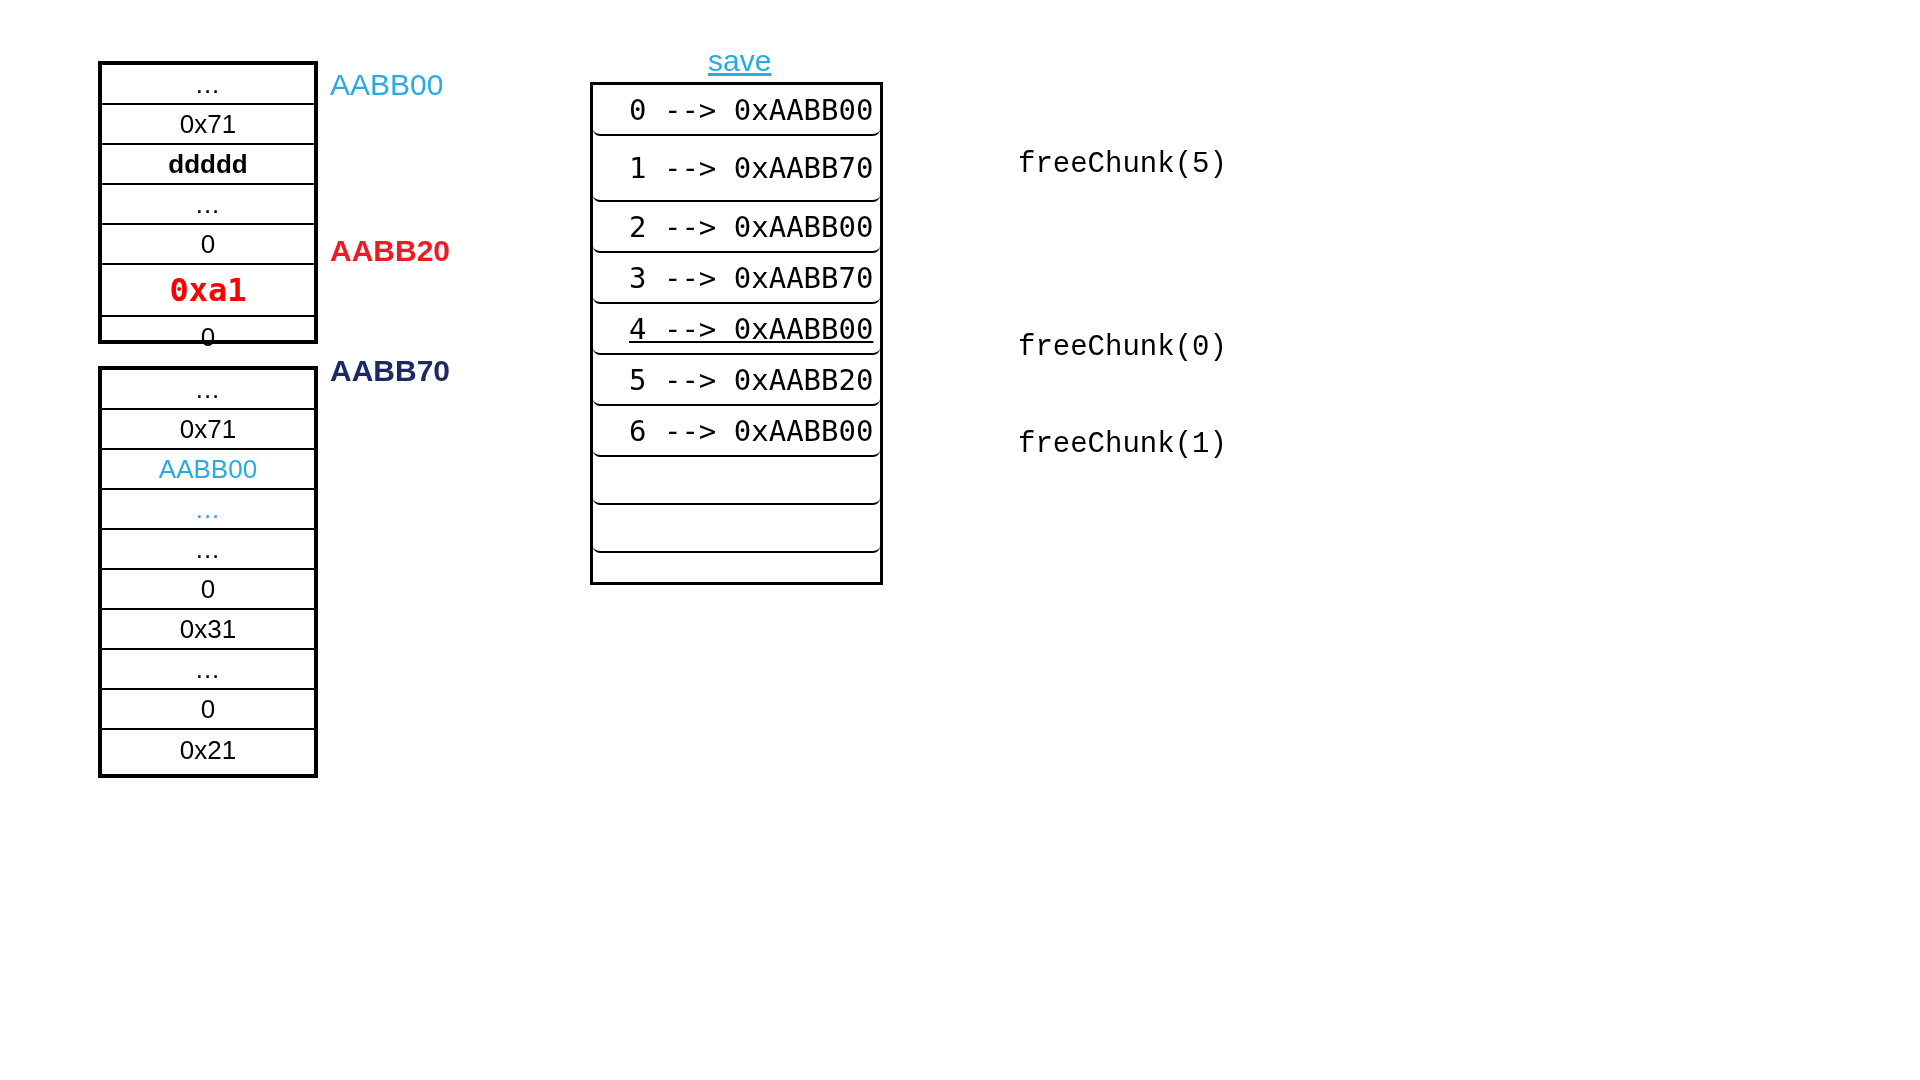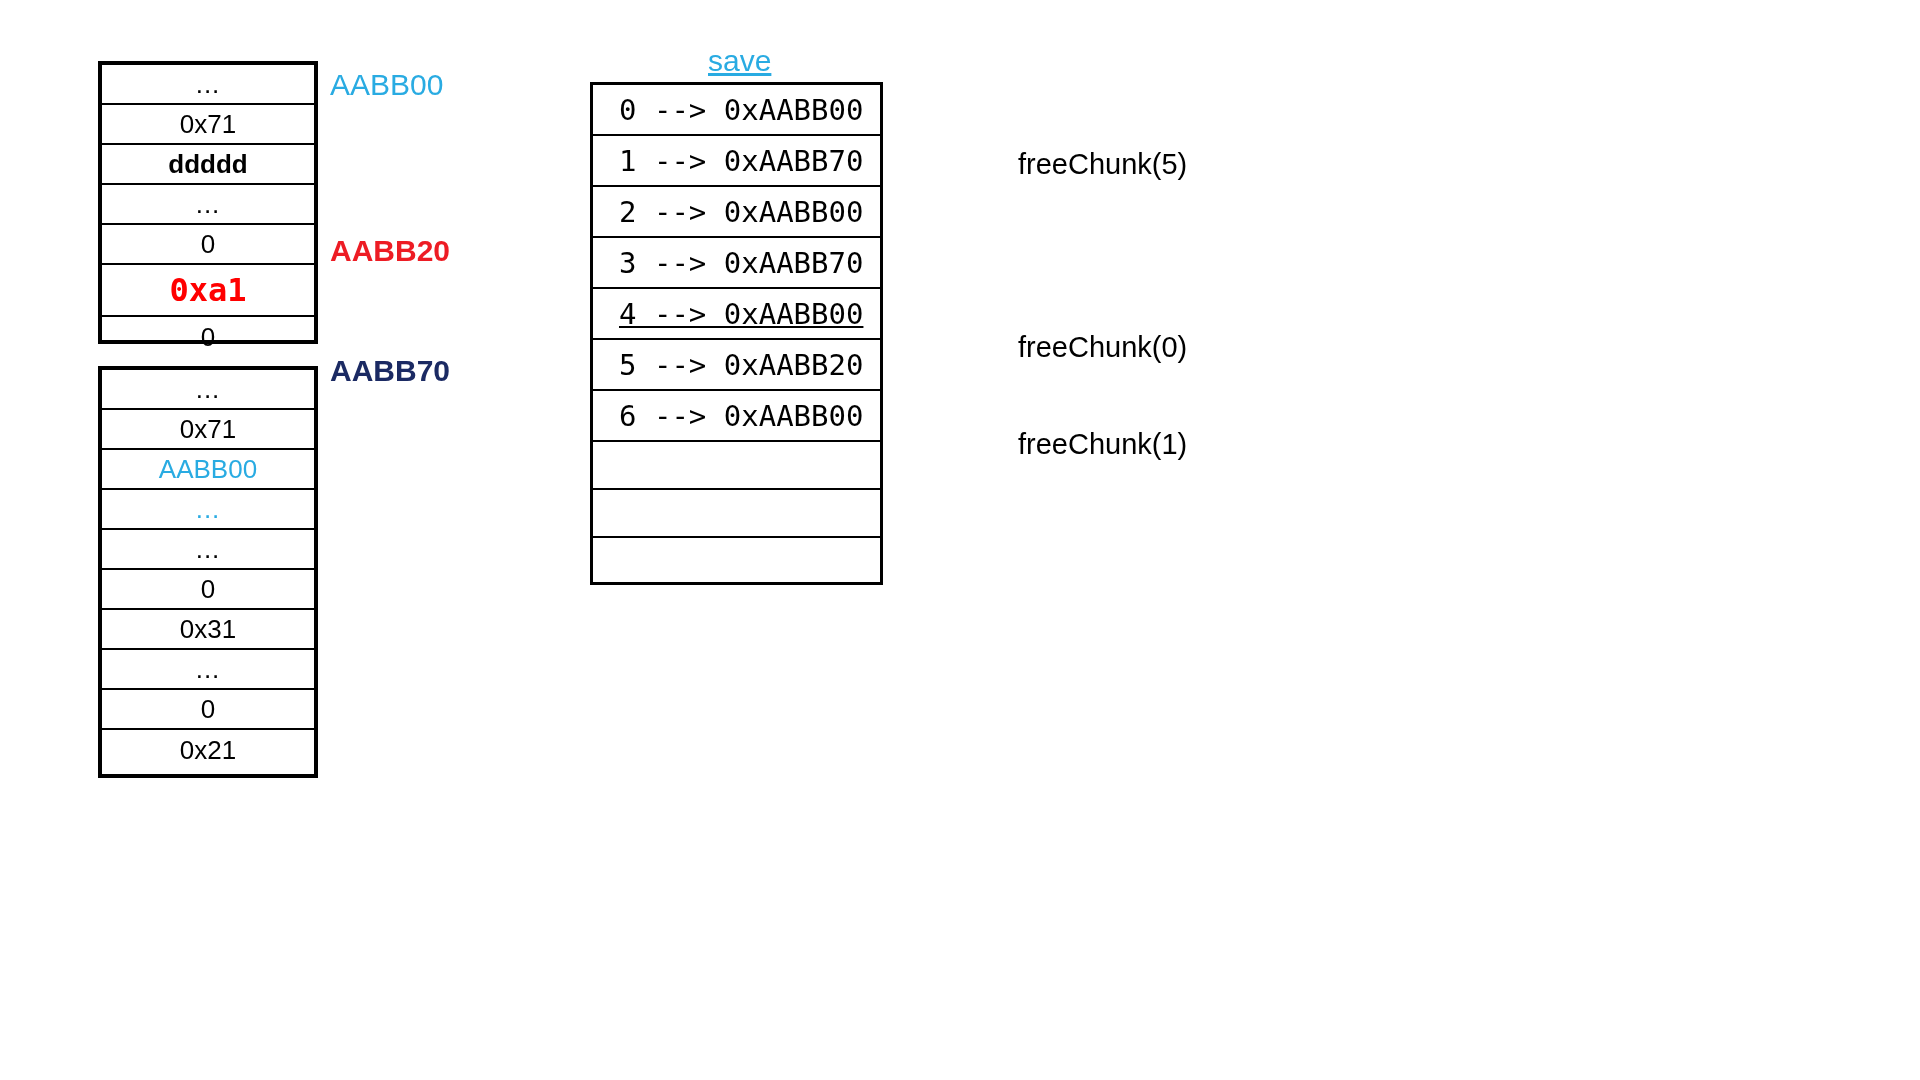--- a/index.html
+++ b/index.html
@@ -77,34 +77,35 @@
     position: absolute;
     border: 3px solid #000000;
     box-sizing: border-box;
     background: #ffffff;
   }
   .save-row {
     border-bottom: 2px solid #000000;
     box-sizing: border-box;
     display: flex;
     align-items: center;
-    padding-left: 26px;
+    padding-left: 36px;
     font-family: "DejaVu Sans Mono", monospace;
     font-size: 29px;
     color: #000000;
     letter-spacing: 0px;
     white-space: pre;
+    border-radius: 7px;
   }
   .save-row:last-child { border-bottom: none; }
   .save-row.empty { color: transparent; }
 
   
   .calls {
     position: absolute;
-    font-family: Liberation Sans, sans-serif;
+    font-family: Liberation Mono, monospace;
     font-size: 29px;
     color: #000000;
     line-height: 1;
     white-space: pre;
   }
   .call-line { white-space: pre; }
   .call-gap { height: 38px; }
 </style>
 </head>
 <body>
@@ -137,21 +138,21 @@
     <div class="mem-row" style="height:40px;">0</div>
     <div class="mem-row" style="height:40px;">0x21</div>
   </div>
 
   <div class="addr-label addr-navy" style="left:330px; top:356px;">AABB70</div>
 
   <div class="save-title" style="left:708px; top:46px;text-decoration:underline;">save</div>
 
   <div class="save-table" style="left:590px; top:82px; width:293px; height:503px;">
     <div class="save-row" style="height:51px;">0 --&gt; 0xAABB00</div>
-    <div class="save-row" style="height:51px;">1 --&gt; 0xAABB70</div>
+    <div class="save-row" style="height:66px;">1 --&gt; 0xAABB70</div>
     <div class="save-row" style="height:51px;">2 --&gt; 0xAABB00</div>
     <div class="save-row" style="height:51px;">3 --&gt; 0xAABB70</div>
     <div class="save-row" style="height:51px;text-decoration:underline;">4 --&gt; 0xAABB00</div>
     <div class="save-row" style="height:51px;">5 --&gt; 0xAABB20</div>
     <div class="save-row" style="height:51px;">6 --&gt; 0xAABB00</div>
     <div class="save-row empty" style="height:48px;"></div>
     <div class="save-row empty" style="height:48px;"></div>
     <div class="save-row empty" style="height:48px;"></div>
   </div>
 

